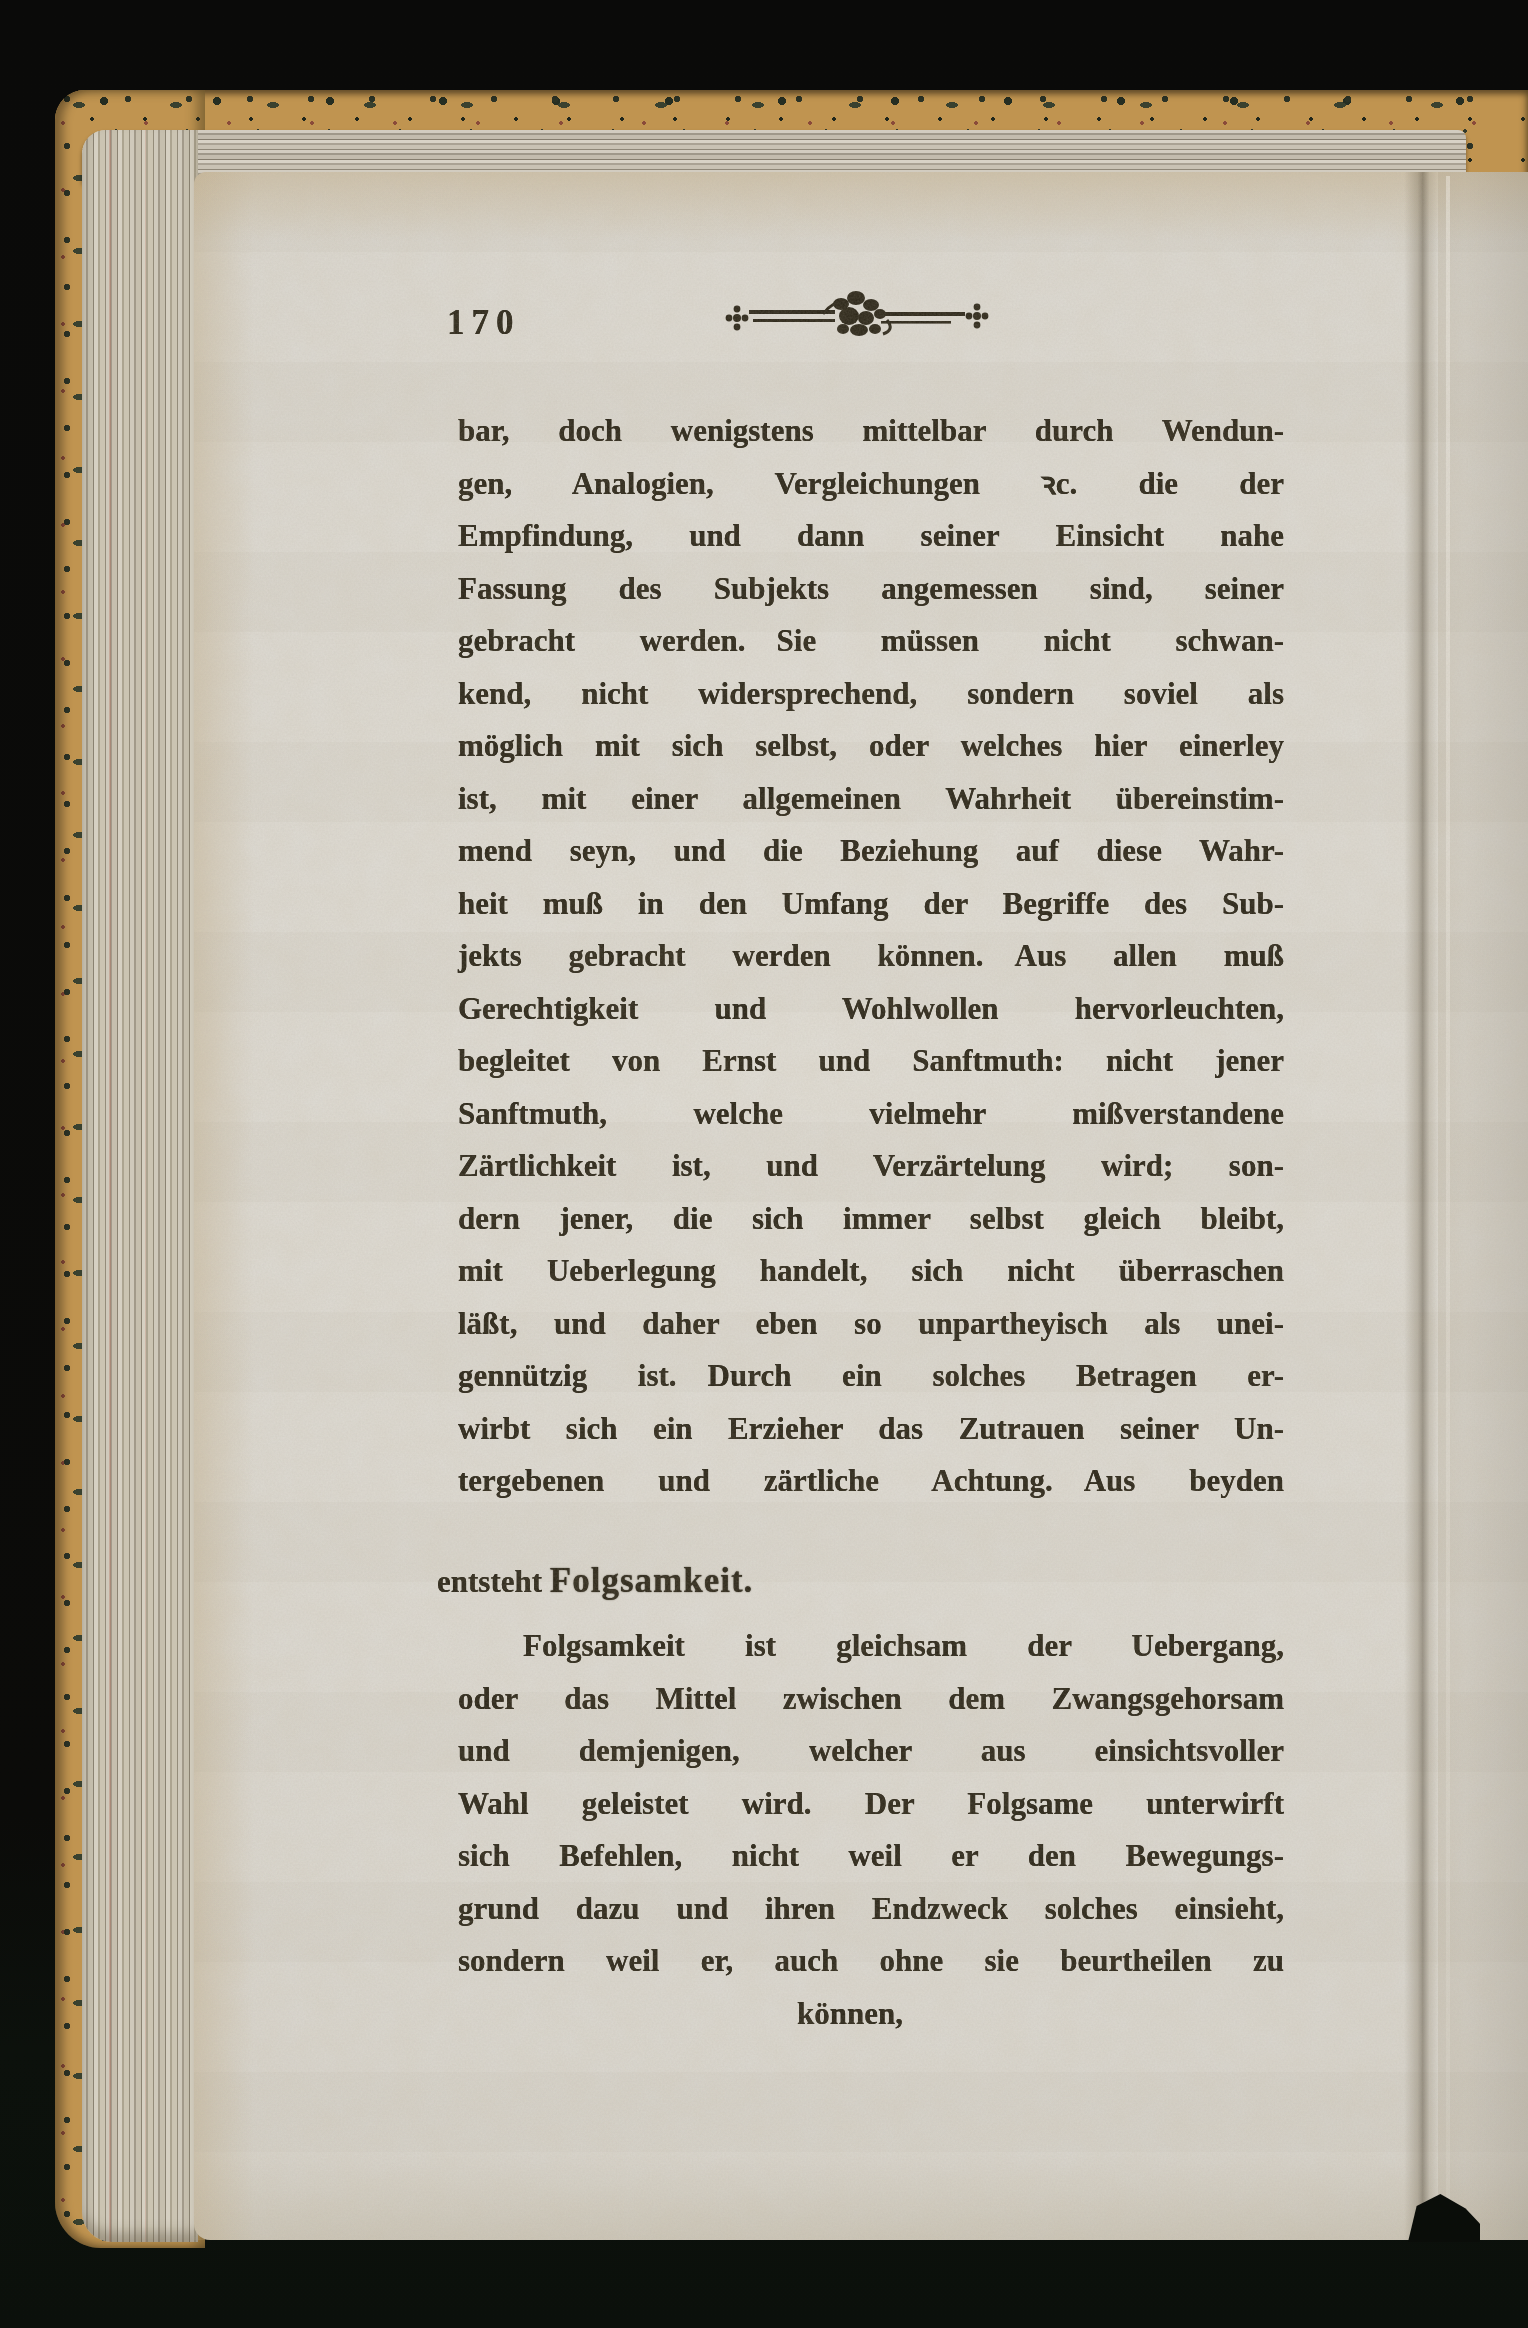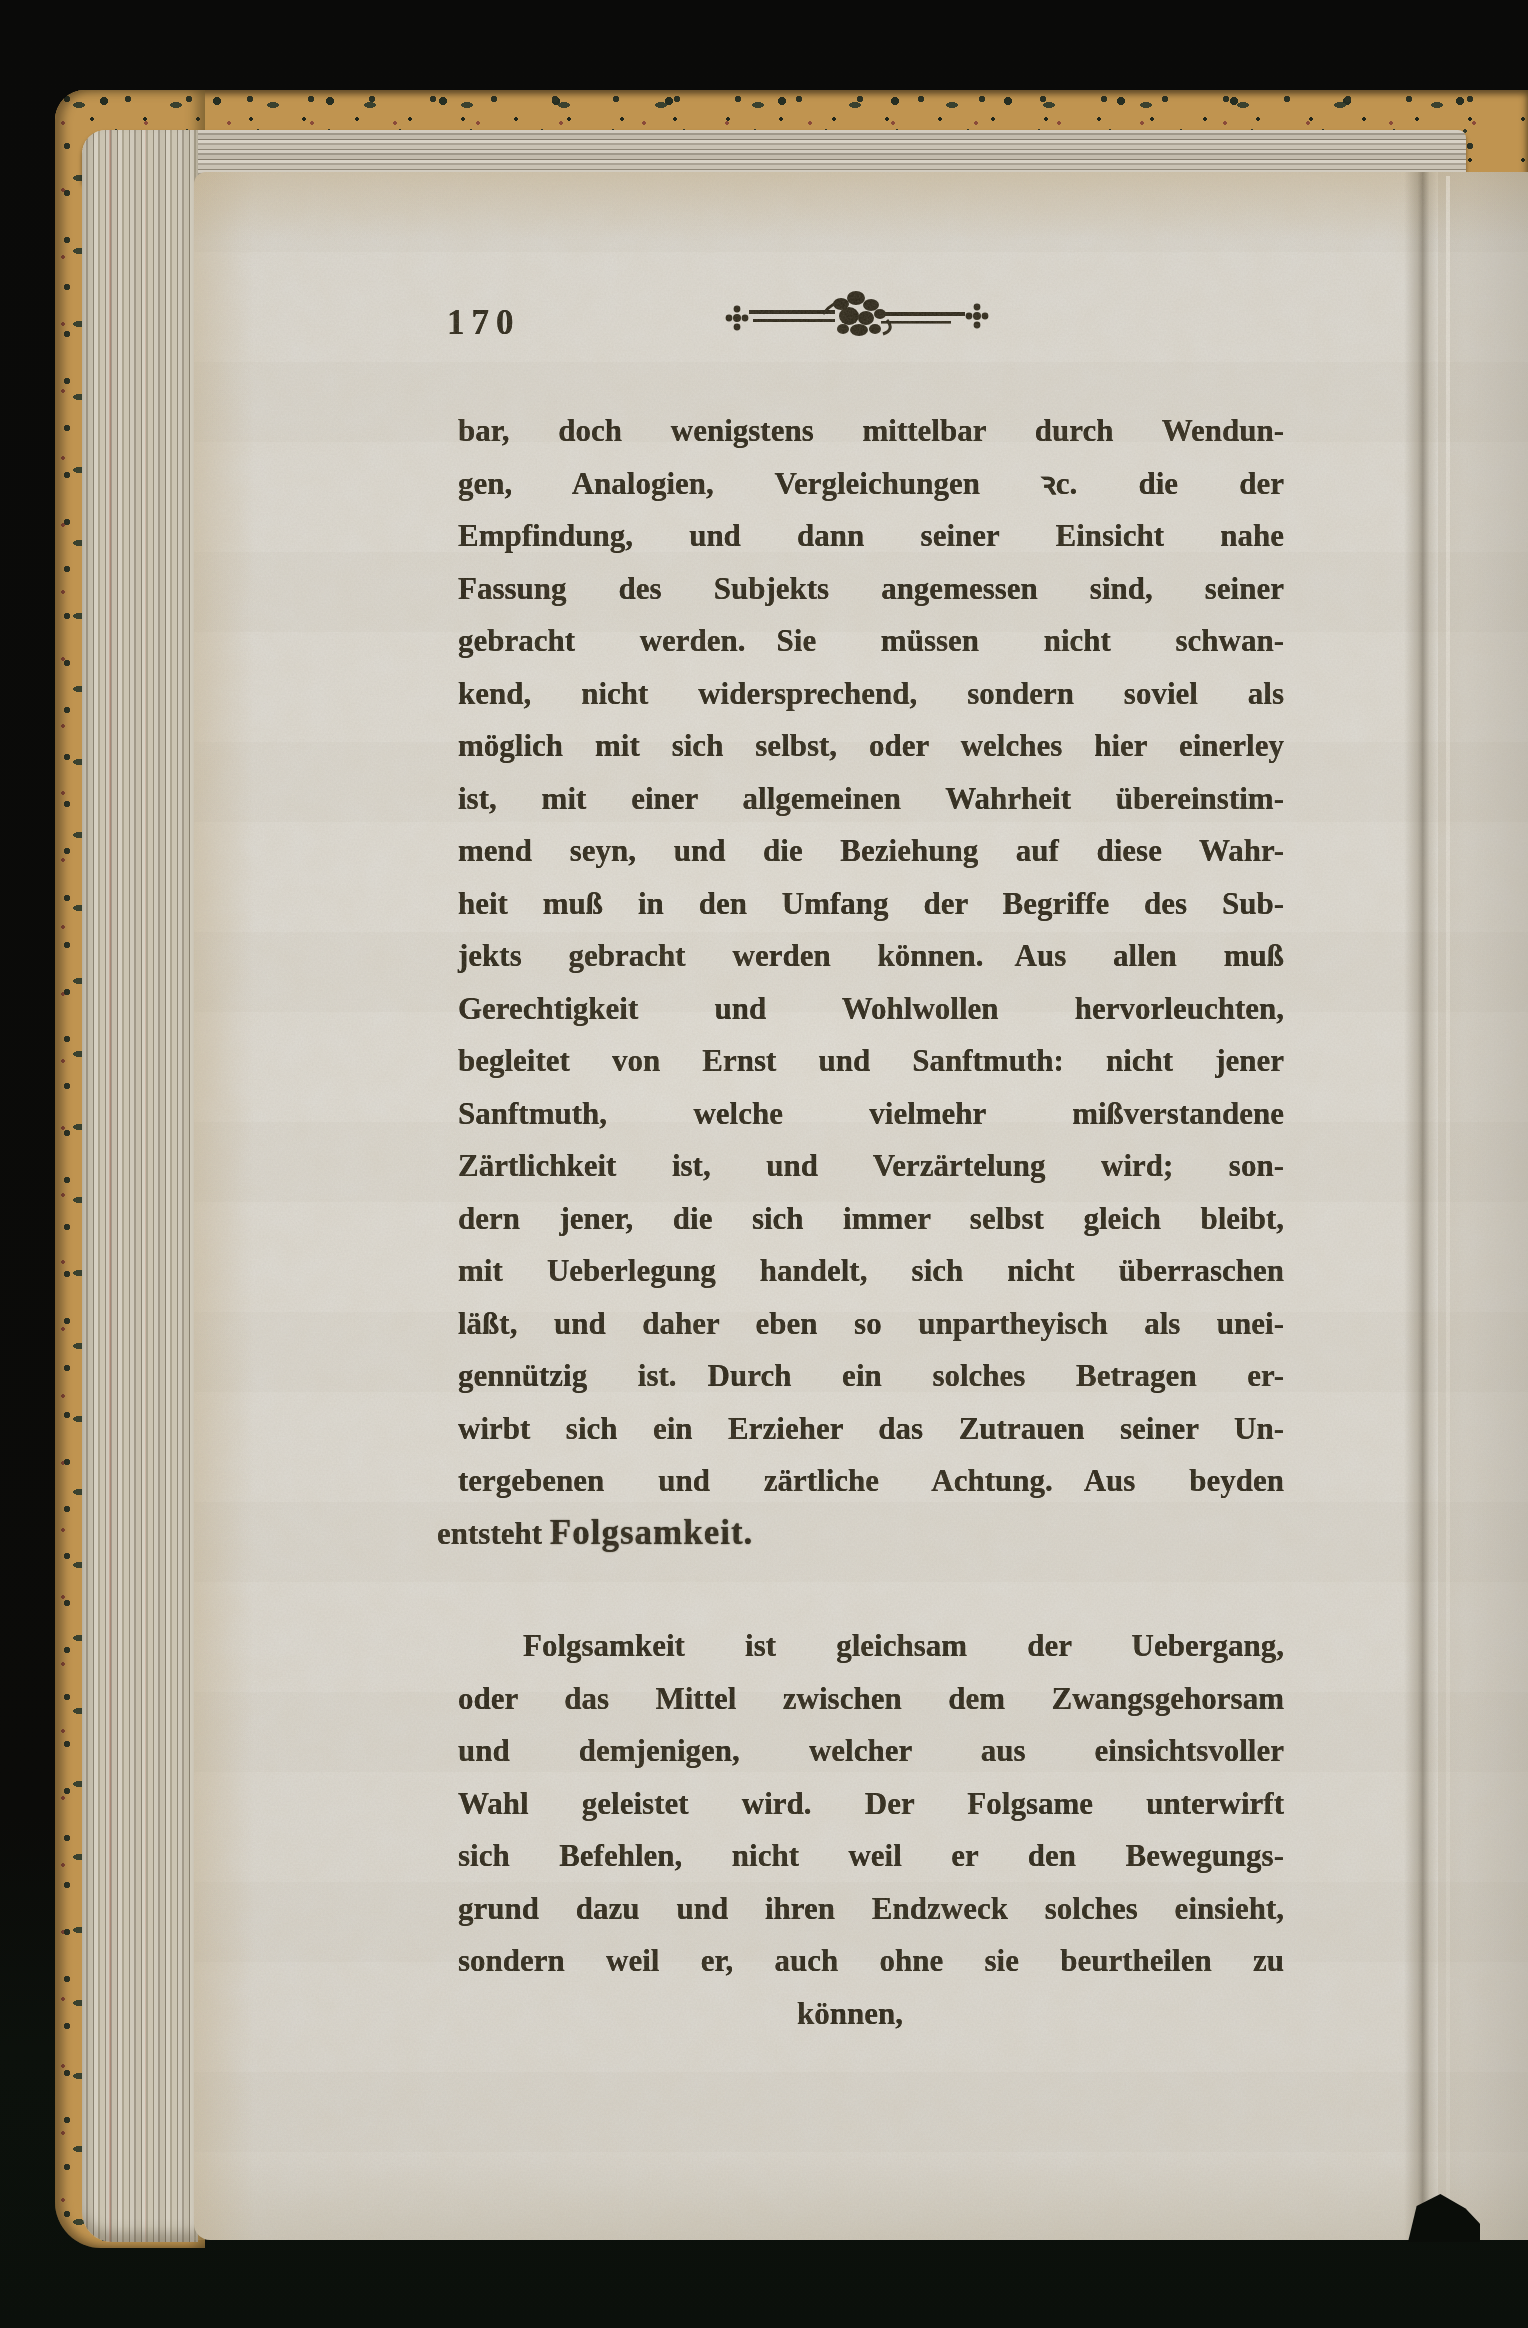--- a/index.html
+++ b/index.html
@@ -81,21 +81,21 @@
     position:absolute;left:447px;top:303px;font-size:35px;font-weight:700;
     letter-spacing:7px;color:#241f12;text-shadow:0 0 .6px #241f12;
   }
   .ornament{position:absolute;left:723px;top:280px;width:268px;height:72px;}
   .textcol{position:absolute;left:437px;width:826px;margin-left:21px;}
   .line{
     height:52.5px;line-height:52.5px;font-size:31px;font-weight:700;
     color:#241f12;text-shadow:0 0 .6px #2a2416;
     text-align:justify;text-align-last:justify;white-space:nowrap;
   }
-  .line-plain{text-align-last:left;white-space:normal;}
+  .line-plain{text-align-last:left;white-space:normal;margin-top:48px;}
   .indent{padding-left:65px;}
   .para1{top:405px;}
   .para1-last{position:absolute;left:437px;top:1507px;width:826px;}
   .para2{top:1620px;}
   .emph{font-size:35px;letter-spacing:1px;text-shadow:0 0 1.3px #241f12;}
   .catchword-row{
     position:absolute;left:437px;top:1988px;width:826px;height:52.5px;line-height:52.5px;
     font-size:31px;font-weight:700;color:#241f12;text-shadow:0 0 .6px #2a2416;text-align:center;
   }
 </style>

